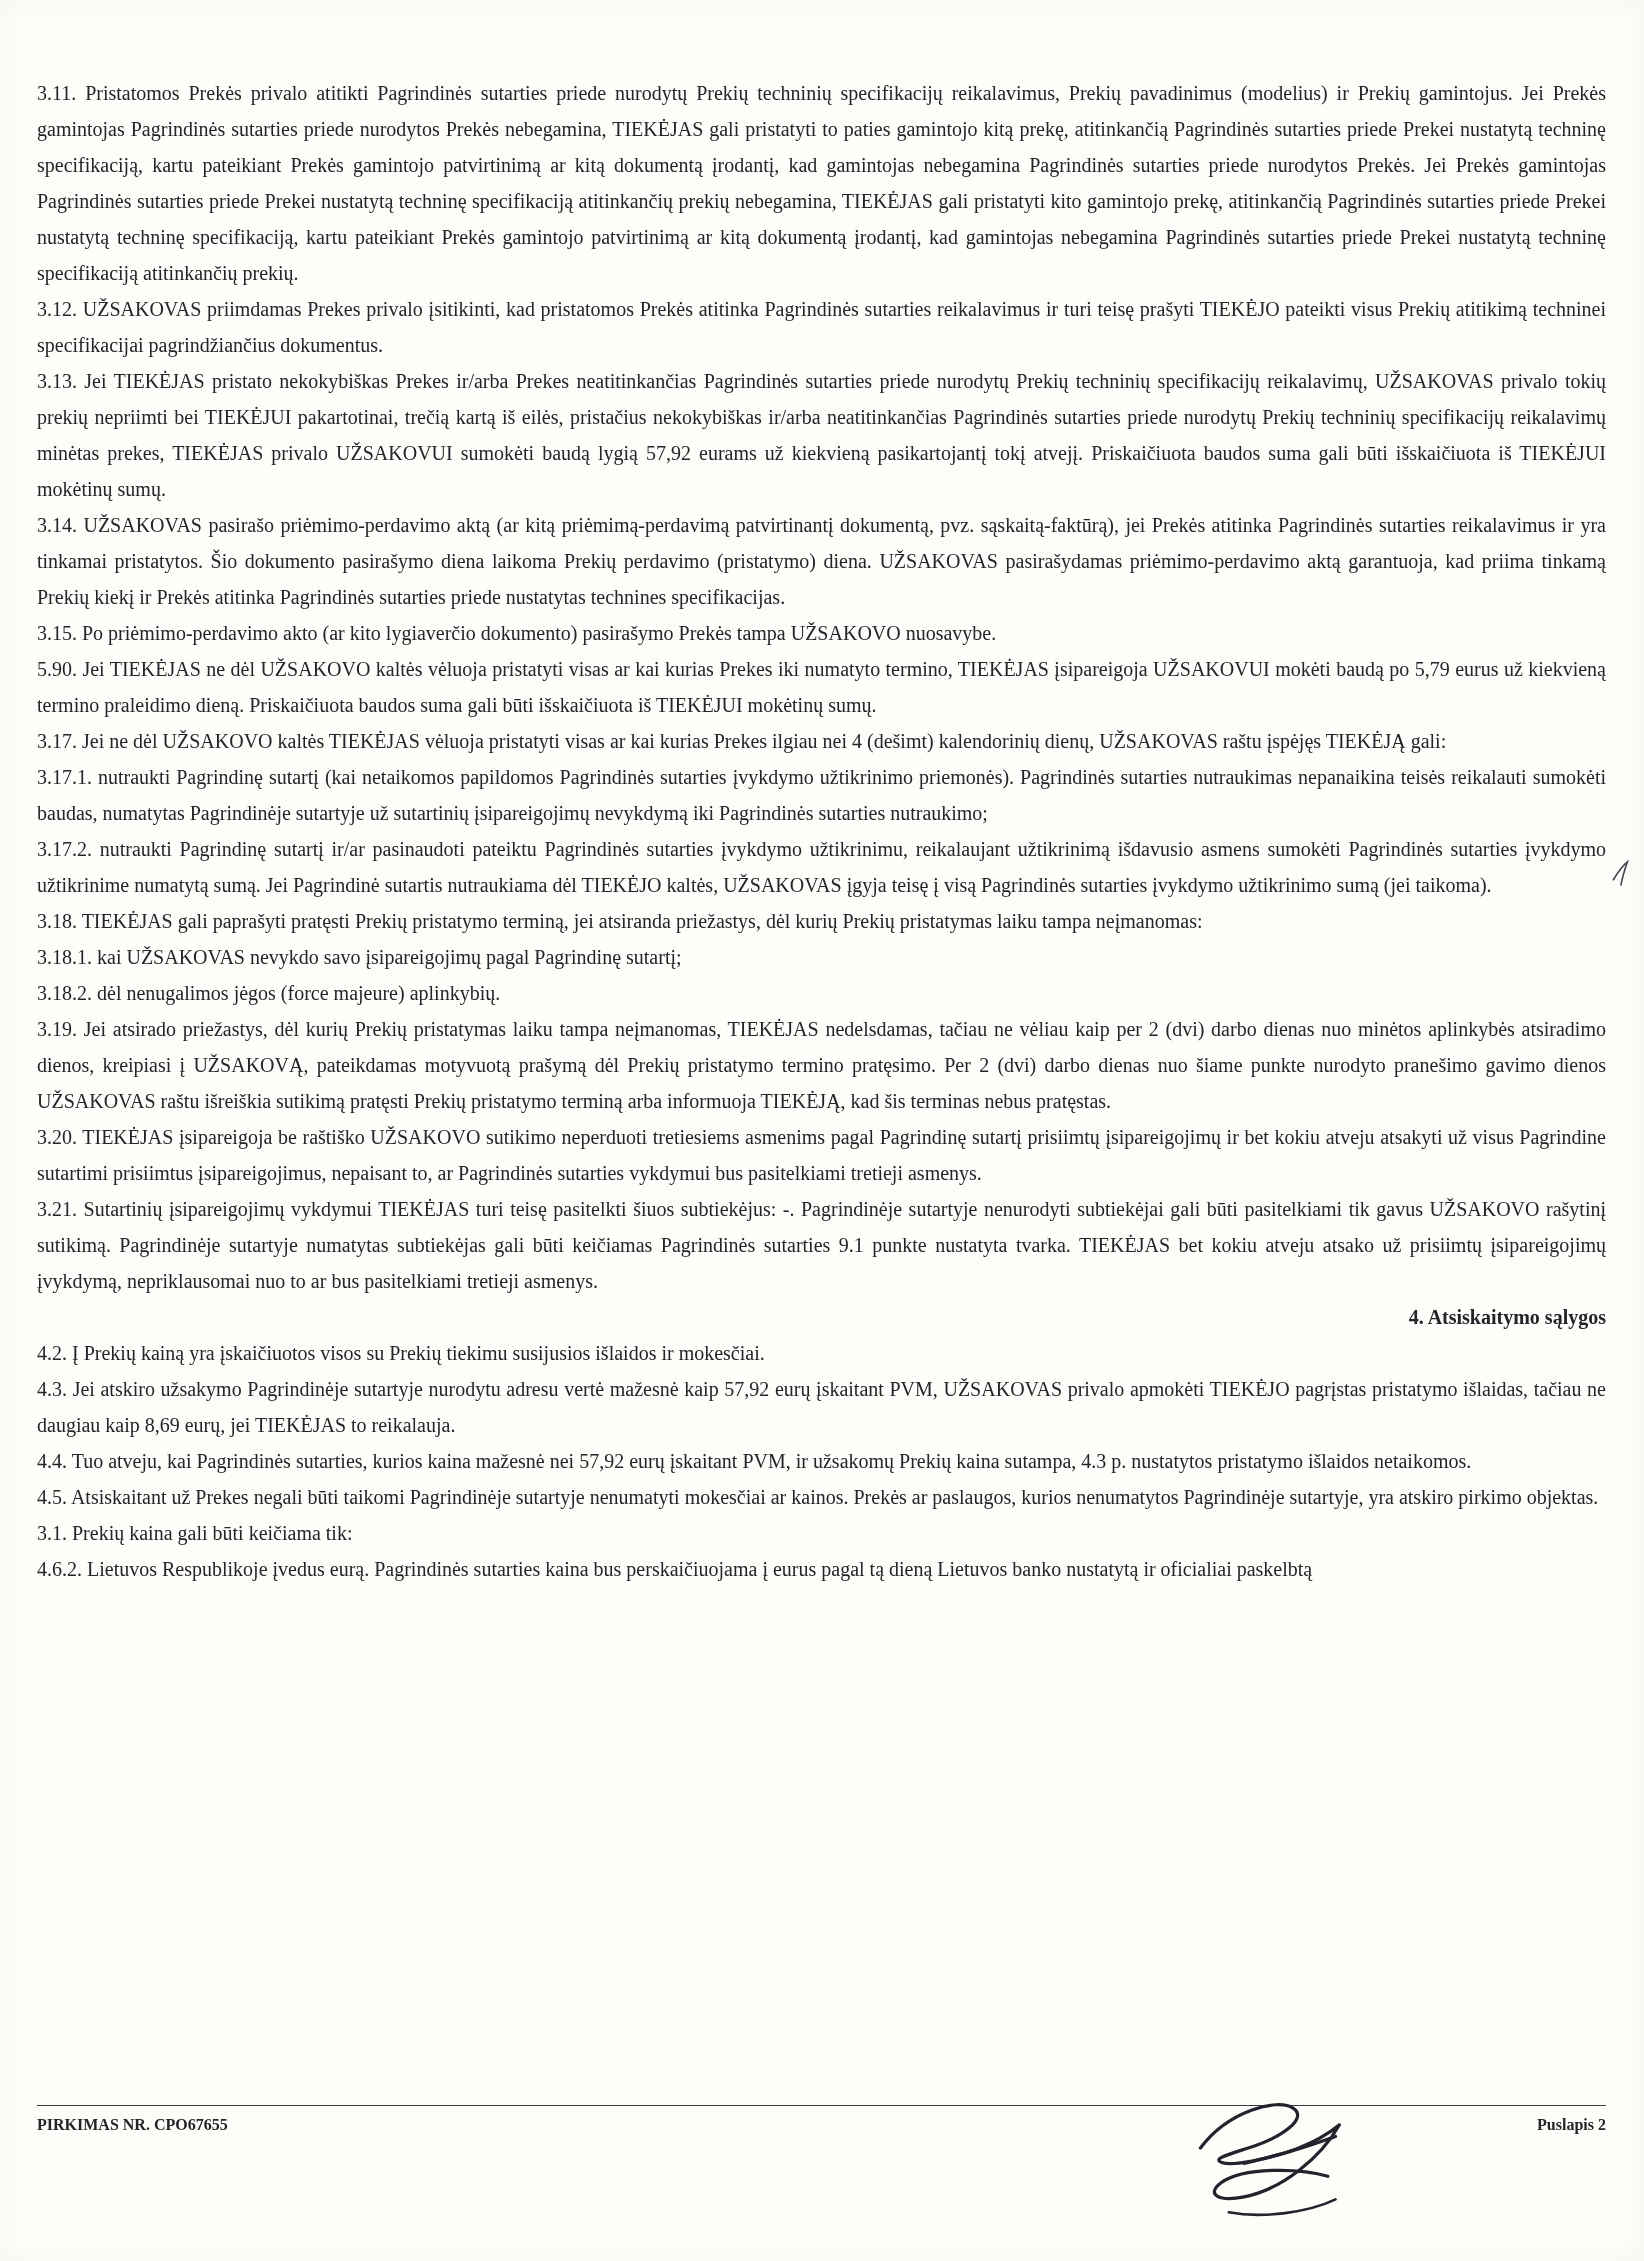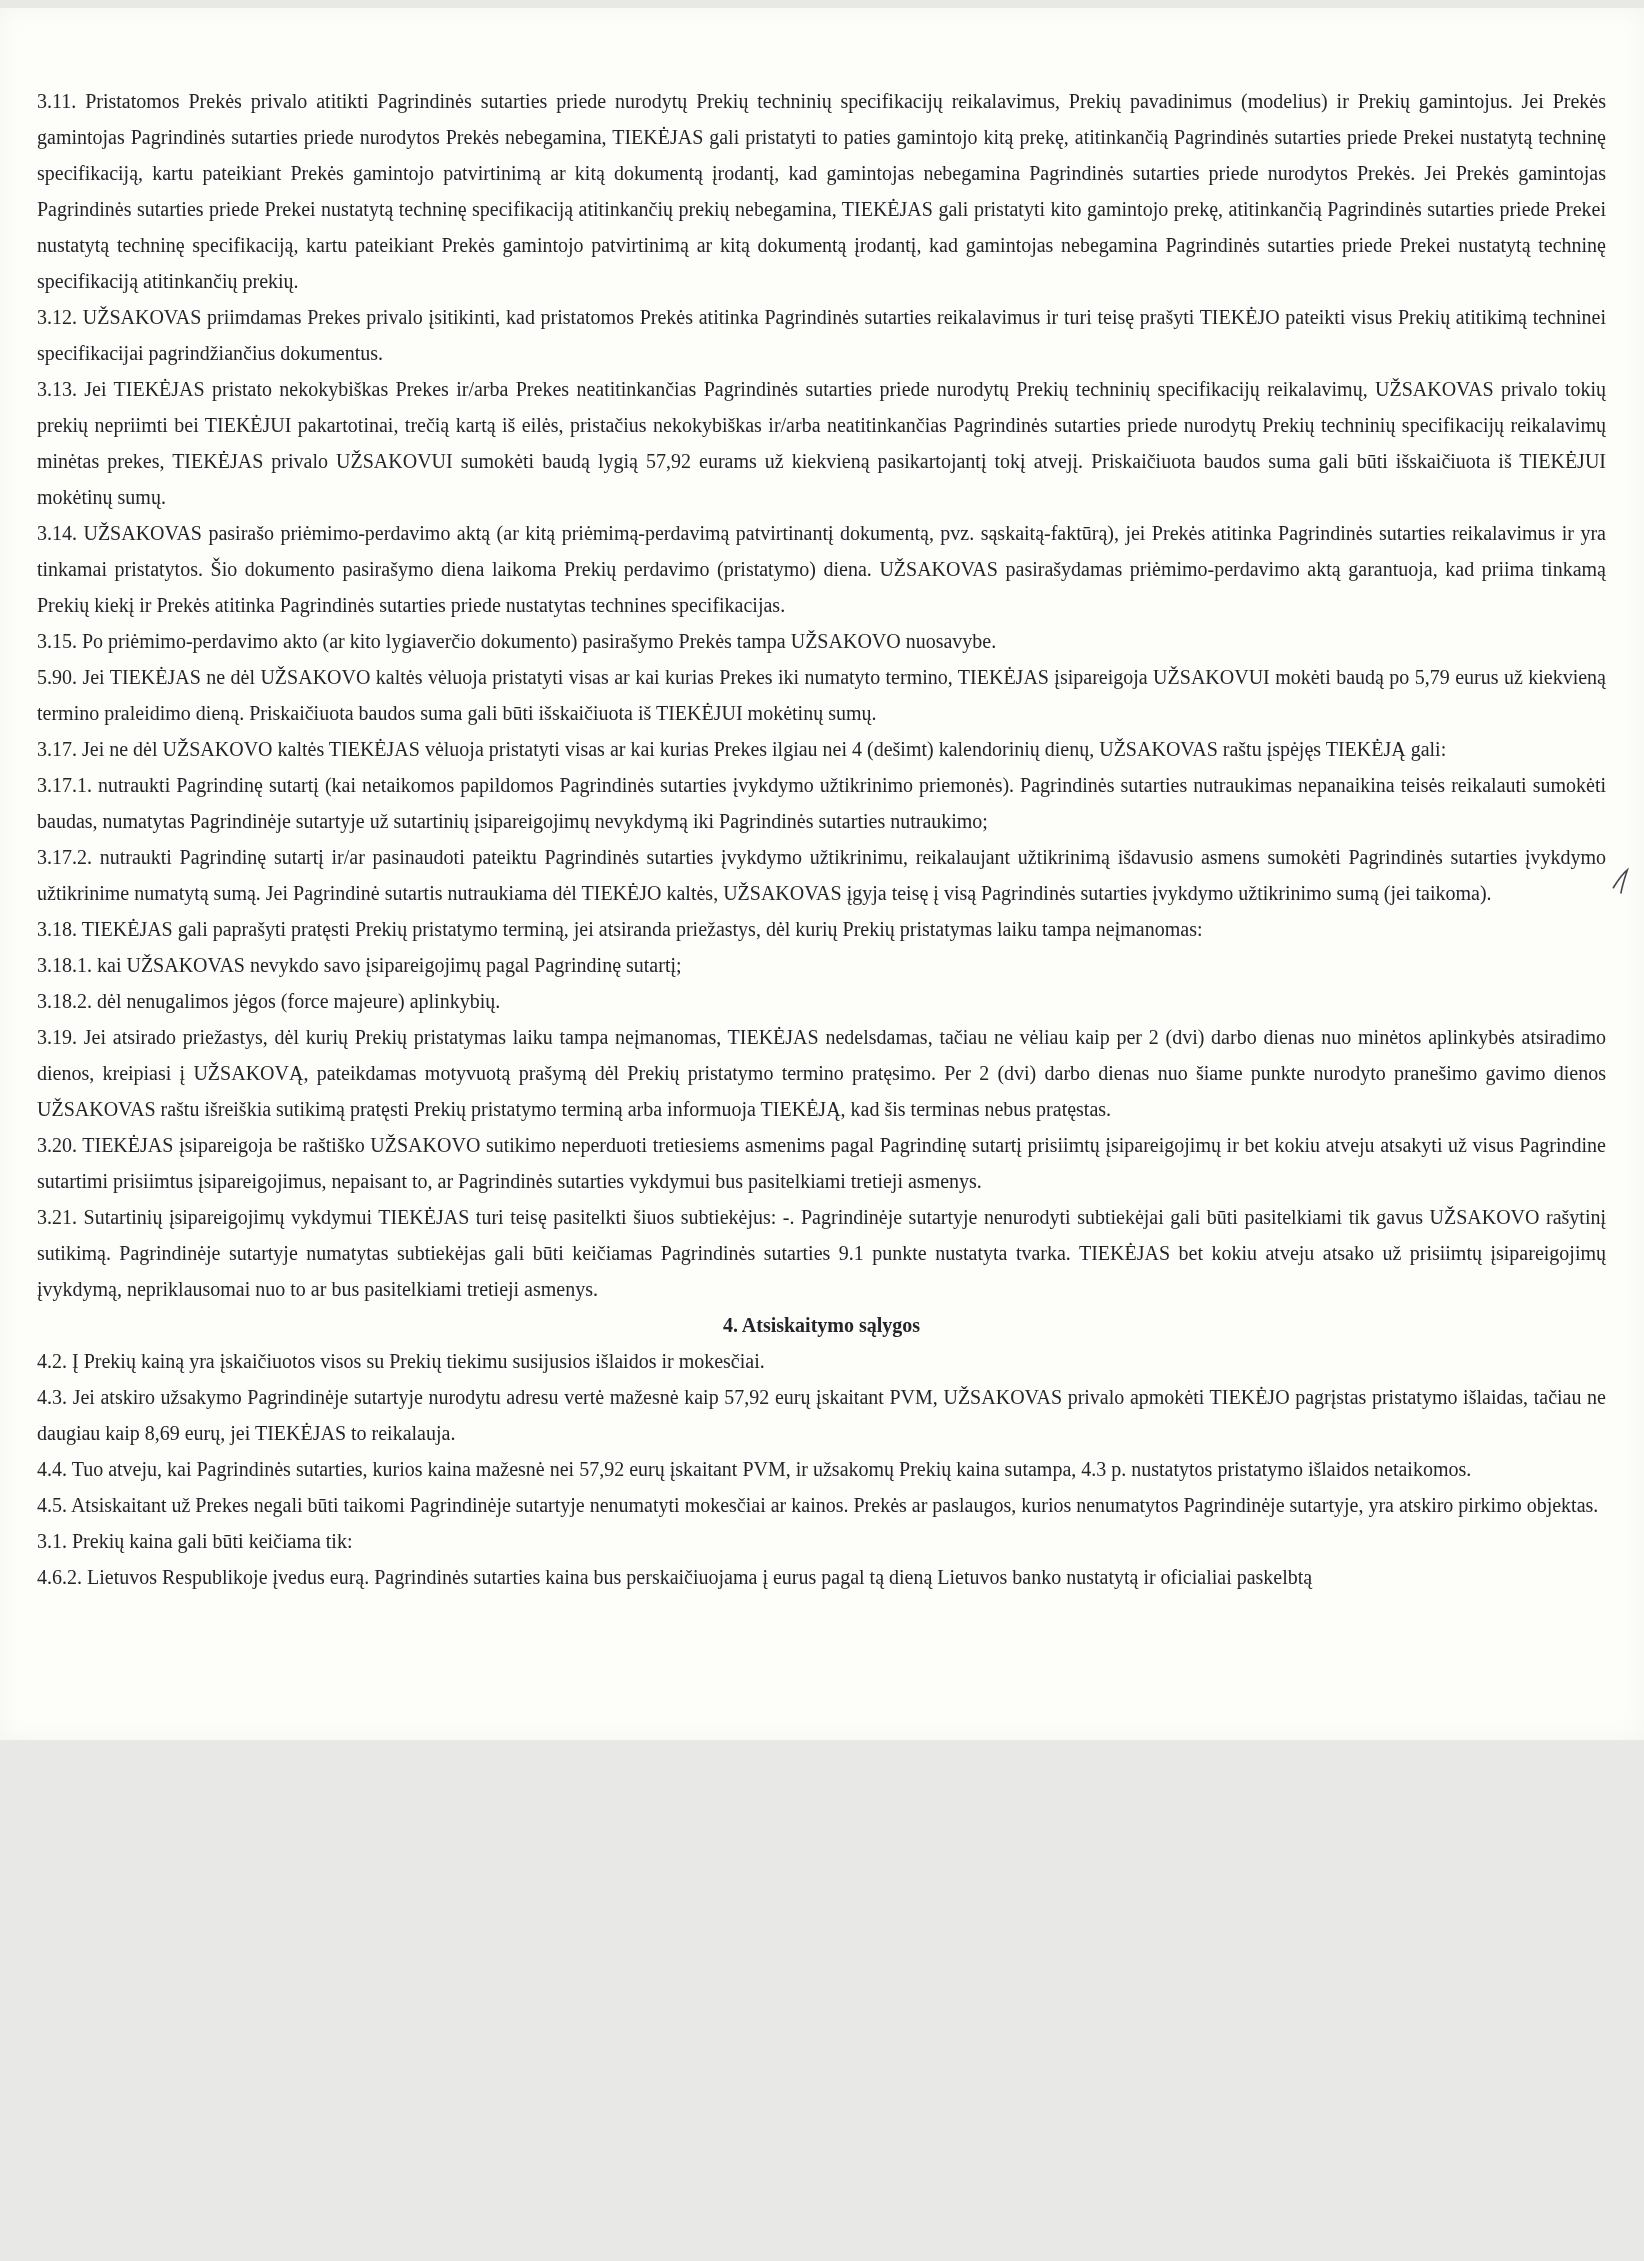--- a/index.html
+++ b/index.html
@@ -1,35 +1,35 @@
 <!DOCTYPE html>
 <html style="font-size:10.3px"><head>
 <meta charset="utf-8">
 <style>
   html,body{margin:0;padding:0;background:#e8e8e6;}
   .page{
     position:relative;
-    width:1644px;height:1732px;
-    margin:8px auto;
+    width:1644px;height:2261px;
+    margin:0 auto;
     background:#fdfdfa;
     font-family:"Liberation Serif", serif;
     color:#24242a;
     overflow:hidden;
     box-shadow:inset 0 0 26px rgba(0,0,0,0.04);
   }
   .content{
     position:absolute;
     left:37px;top:75px;
     width:1569px;
     font-size:20px;
     line-height:36px;
     text-align:justify;
   }
   p.para{margin:0;}
-  p.heading{font-weight:bold;text-align:center;}
+  p.heading{font-weight:bold;text-align:right;}
   .footer{
     position:absolute;
     left:37px;
     width:1569px;
     top:2105px;
     border-top:1.9px solid #3c3c42;
     padding-top:10.3px;
     display:flex;
     justify-content:space-between;
     align-items:flex-start;

